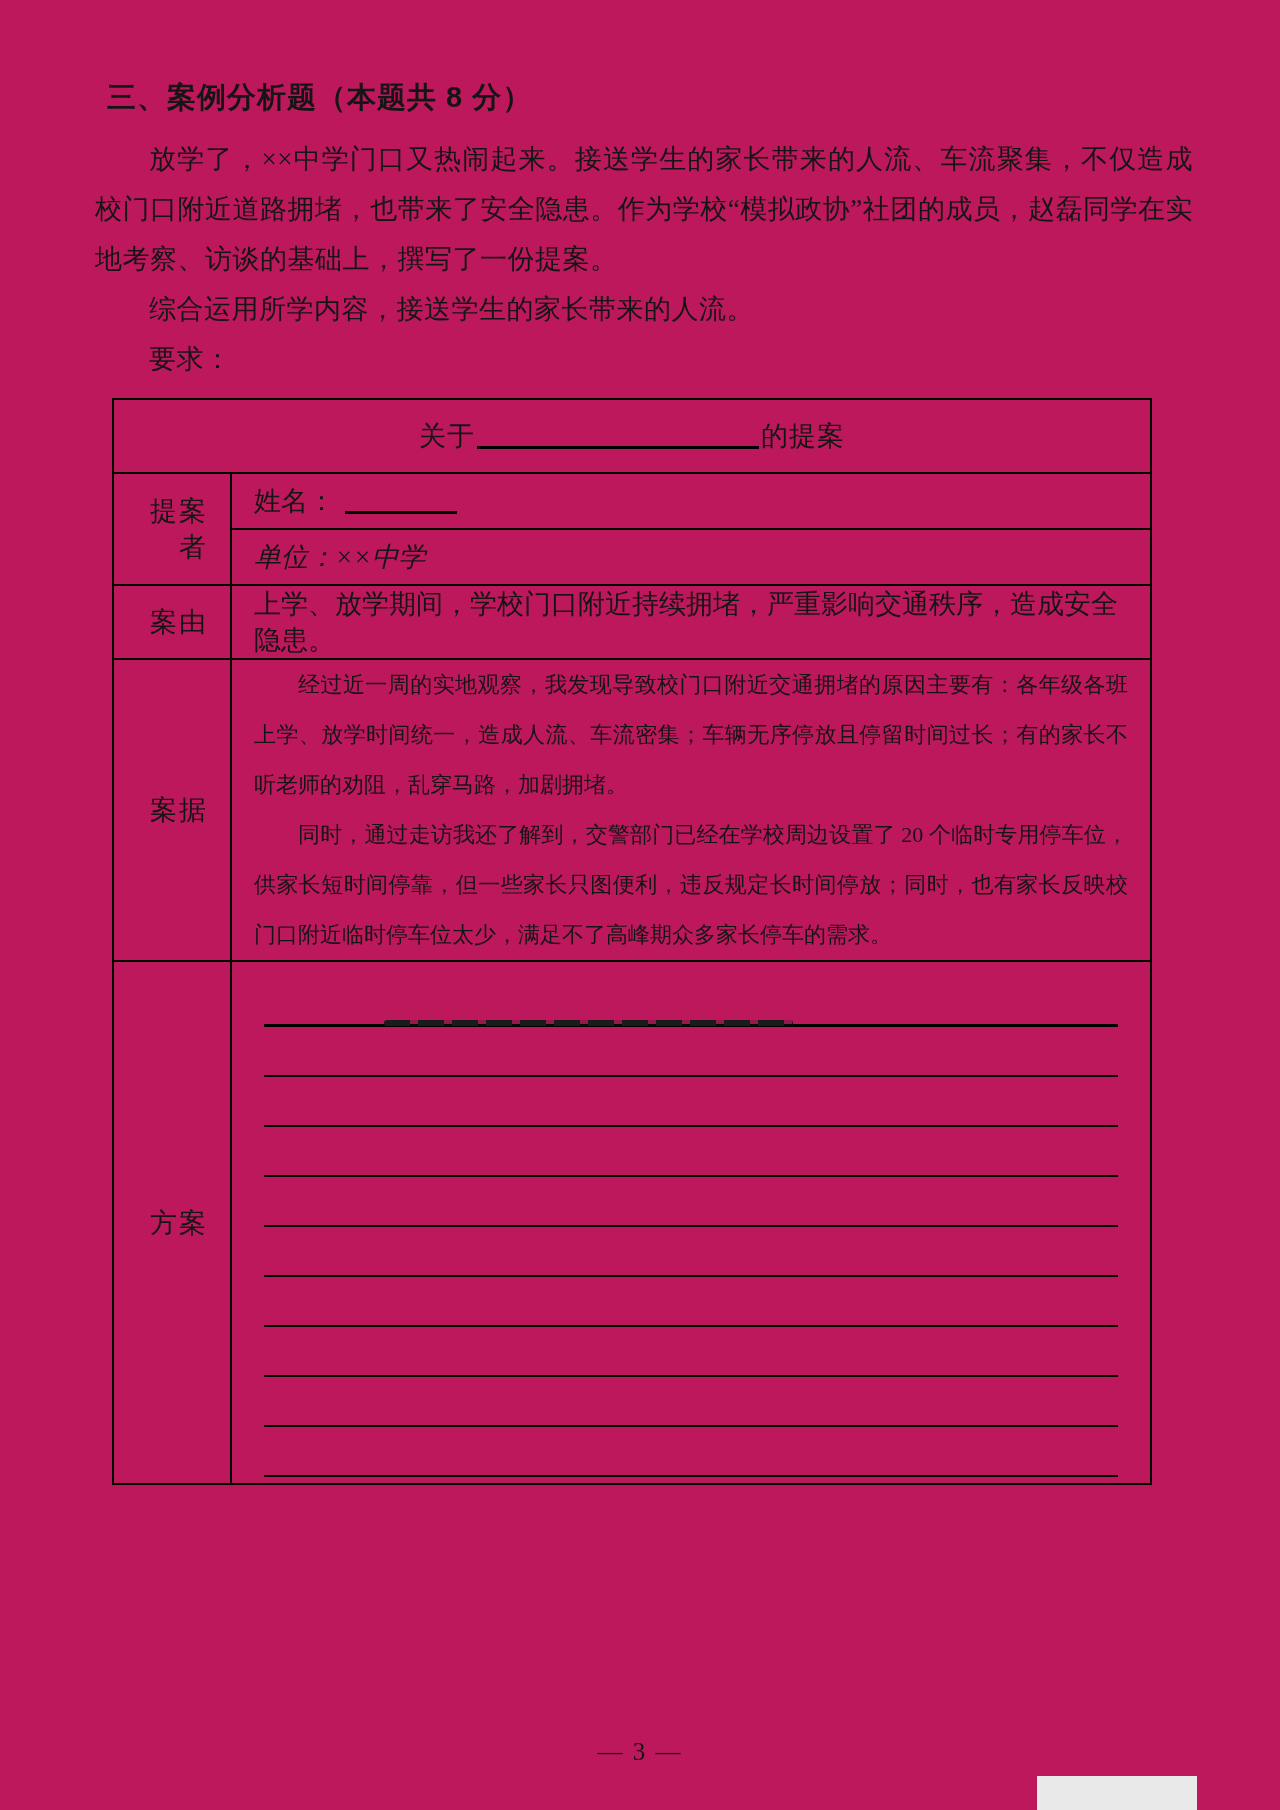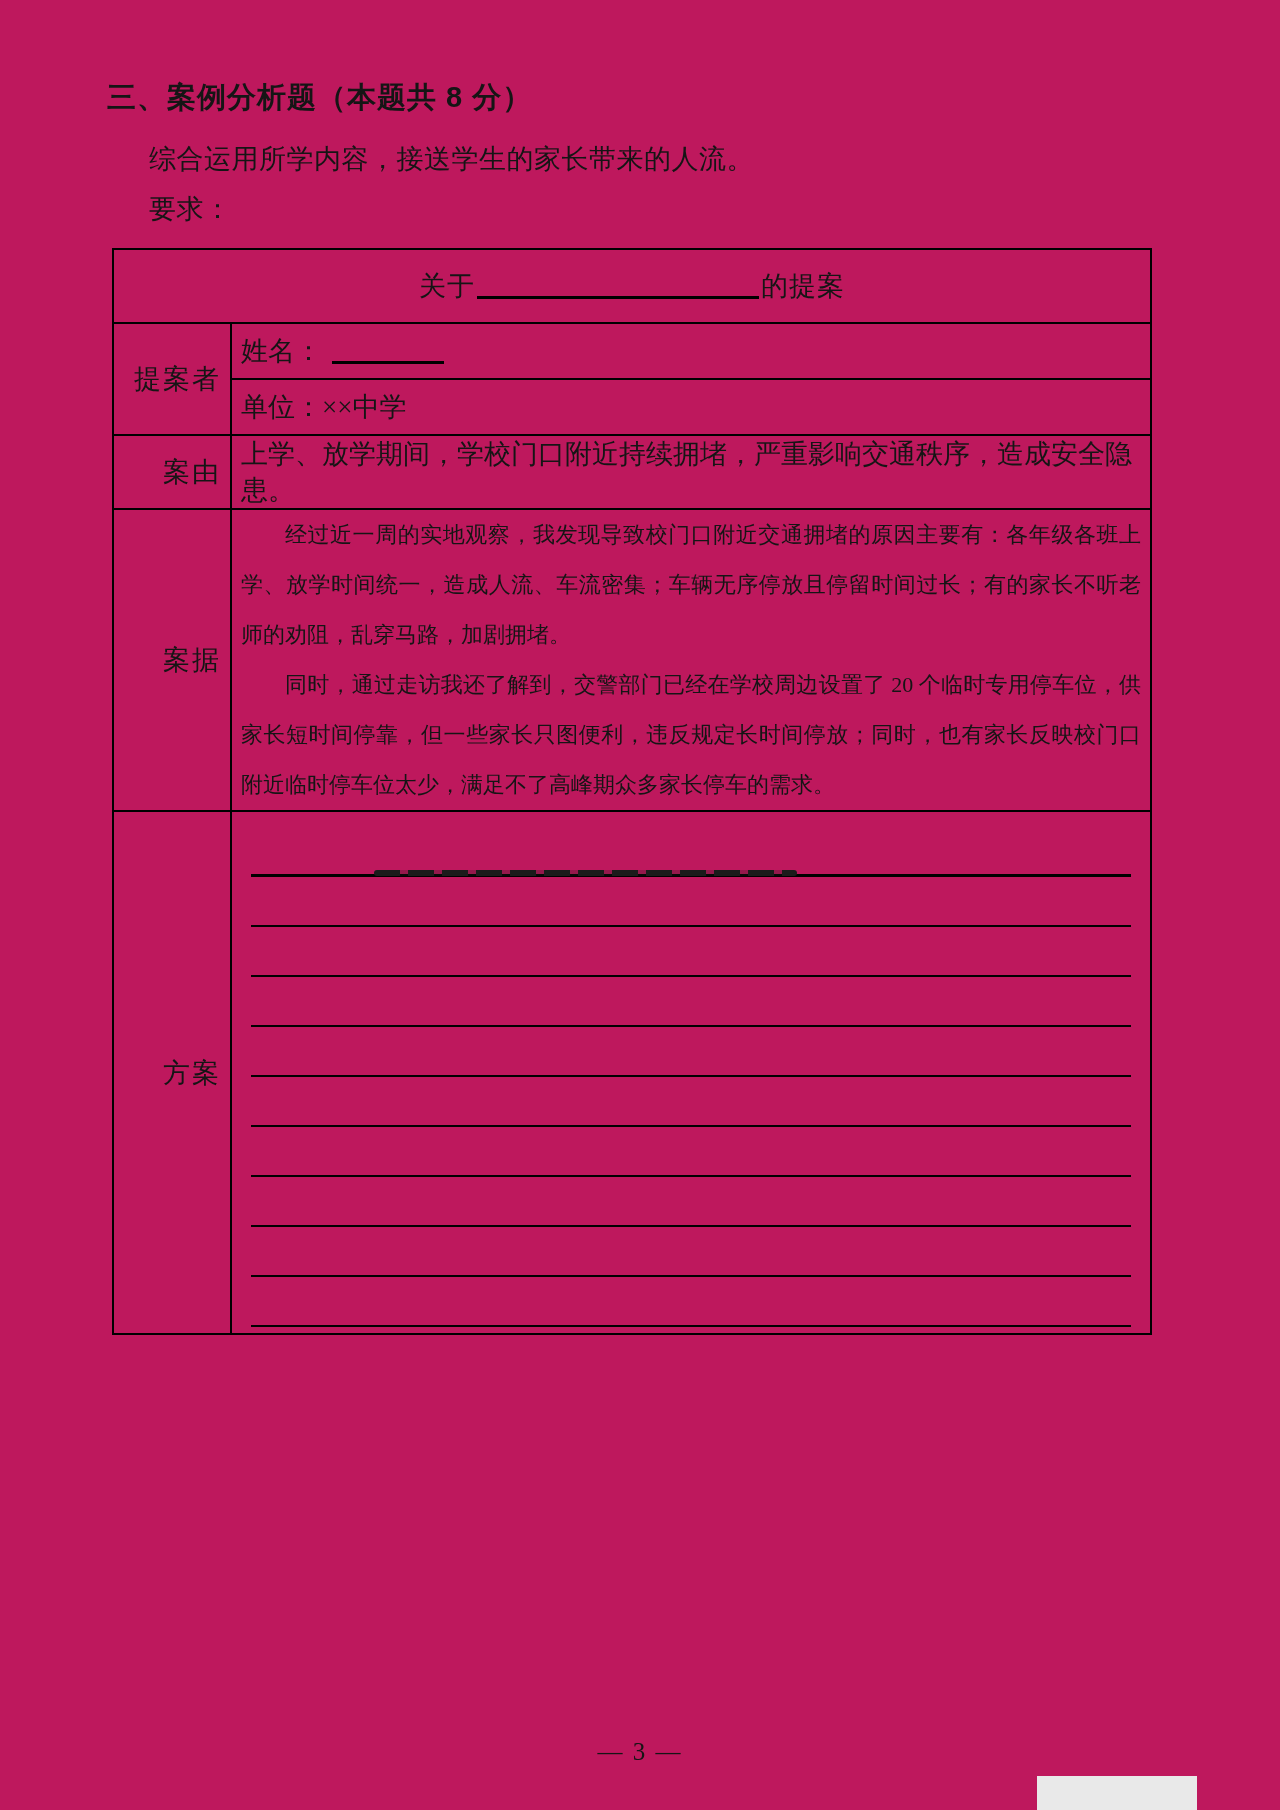--- a/index.html
+++ b/index.html
@@ -35,36 +35,36 @@
   
   table.proposal{
     border-collapse:collapse;
     table-layout:fixed;
     width:1040px;
     margin:14px 0 0 17px;
     font-size:27px;
   }
   table.proposal td{
     border:2px solid #000;
-    padding:0 9px;
+    padding:0 22px;
     vertical-align:middle;
   }
   col.label-col{width:118px;}
   td.title-cell{
     height:72px;
     text-align:center;
     letter-spacing:1px;
   }
   td.label-cell{
     text-align:right;
     padding:0 6px;
     letter-spacing:2px;
   }
   td.name-cell{height:54px;border-bottom:1px solid #9a9a9a;}
-  td.unit-cell{height:54px;border-top:1px solid #9a9a9a;}
+  td.unit-cell{height:54px;border-top:1px solid #9a9a9a;font-style:italic;}
   td.reason-cell{height:56px;letter-spacing:0;}
   td.evidence-cell{padding:4px 14px 8px 14px;}
   .evidence-para{
     font-size:22px;
     line-height:50px;
     margin:0;
     text-align:justify;
     text-indent:2em;
   }
   td.plan-cell{padding:0;}
@@ -108,20 +108,21 @@
   }
 </style>
 </head>
 <body>
 
 <div class="page">
   <div class="content">
 
     <h2 class="heading">三、案例分析题（本题共 8 分）</h2>
 
+    <p class="para indent">放学了，××中学门口又热闹起来。接送学生的家长带来的人流、车流聚集，不仅造成校门口附近道路拥堵，也带来了安全隐患。作为学校“模拟政协”社团的成员，赵磊同学在实地考察、访谈的基础上，撰写了一份提案。</p>
 
     <p class="para indent">综合运用所学内容，接送学生的家长带来的人流。</p>
 
     <p class="para indent">要求：</p>
 
 
 
     <table class="proposal">
       <colgroup>
           <col class="label-col">

